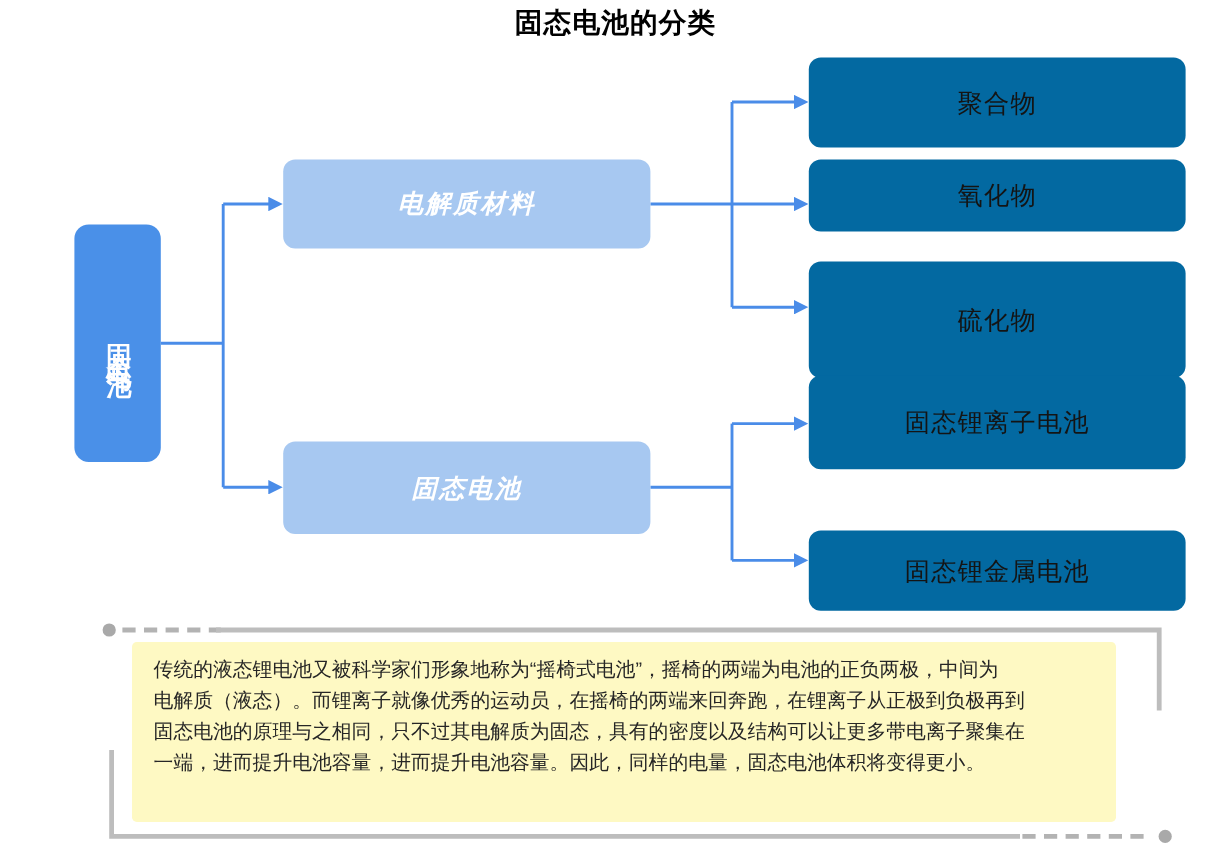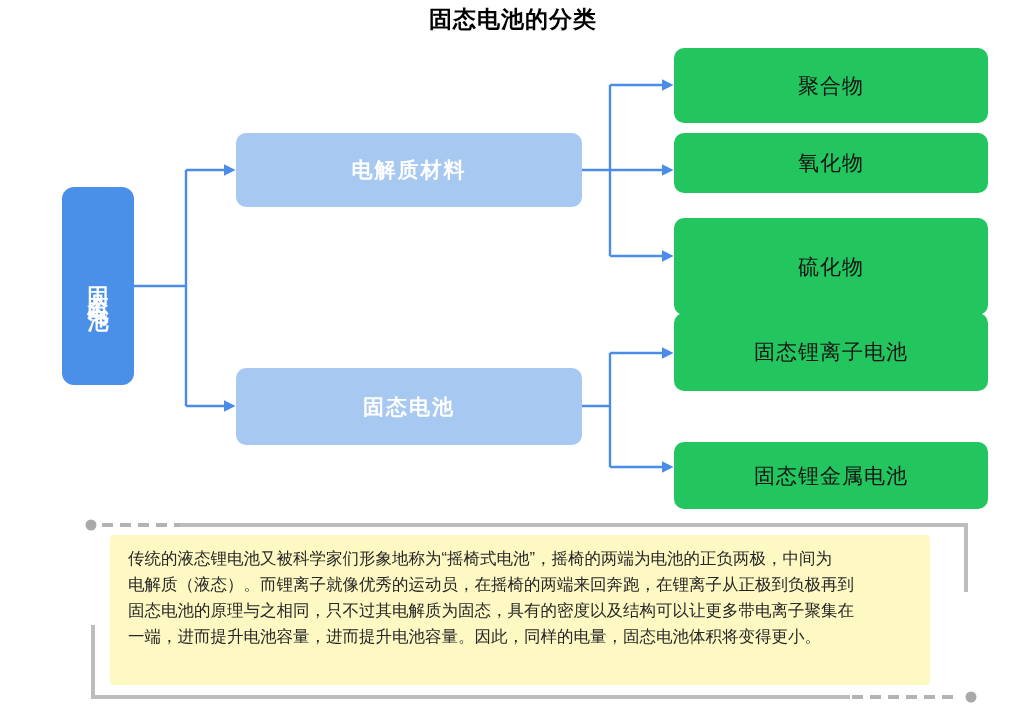--- a/index.html
+++ b/index.html
@@ -45,34 +45,35 @@
   .vtext {
     writing-mode: vertical-rl;
     text-orientation: upright;
     font-size: 21px;
     font-weight: 600;
     letter-spacing: 8px;
     color: #ffffff;
   }
   .node-branch {
     left: 236px;
-    width: 346px;
+    width: 306px;
     background: #a7c8f1;
     border-radius: 10px;
     color: #ffffff;
     font-size: 21px;
     font-weight: 600;
     letter-spacing: 2px;
+    font-style: italic;
   }
   .branch-1 { top: 133px; height: 74px; }
   .branch-2 { top: 368px; height: 77px; }
   .node-leaf {
     left: 674px;
     width: 314px;
-    background: #22c55e;
+    background: #0369a1;
     border-radius: 10px;
     color: #141414;
     font-size: 21px;
     letter-spacing: 1px;
   }
   .leaf-1 { top: 48px;  height: 75px; }
   .leaf-2 { top: 133px; height: 60px; }
   .leaf-3 { top: 218px; height: 97px; font-family: Liberation Serif, serif; }
   .leaf-4 { top: 313px; height: 78px; text-align: center; }
   .leaf-5 { top: 430px; height: 67px; margin-top: 12px; }

